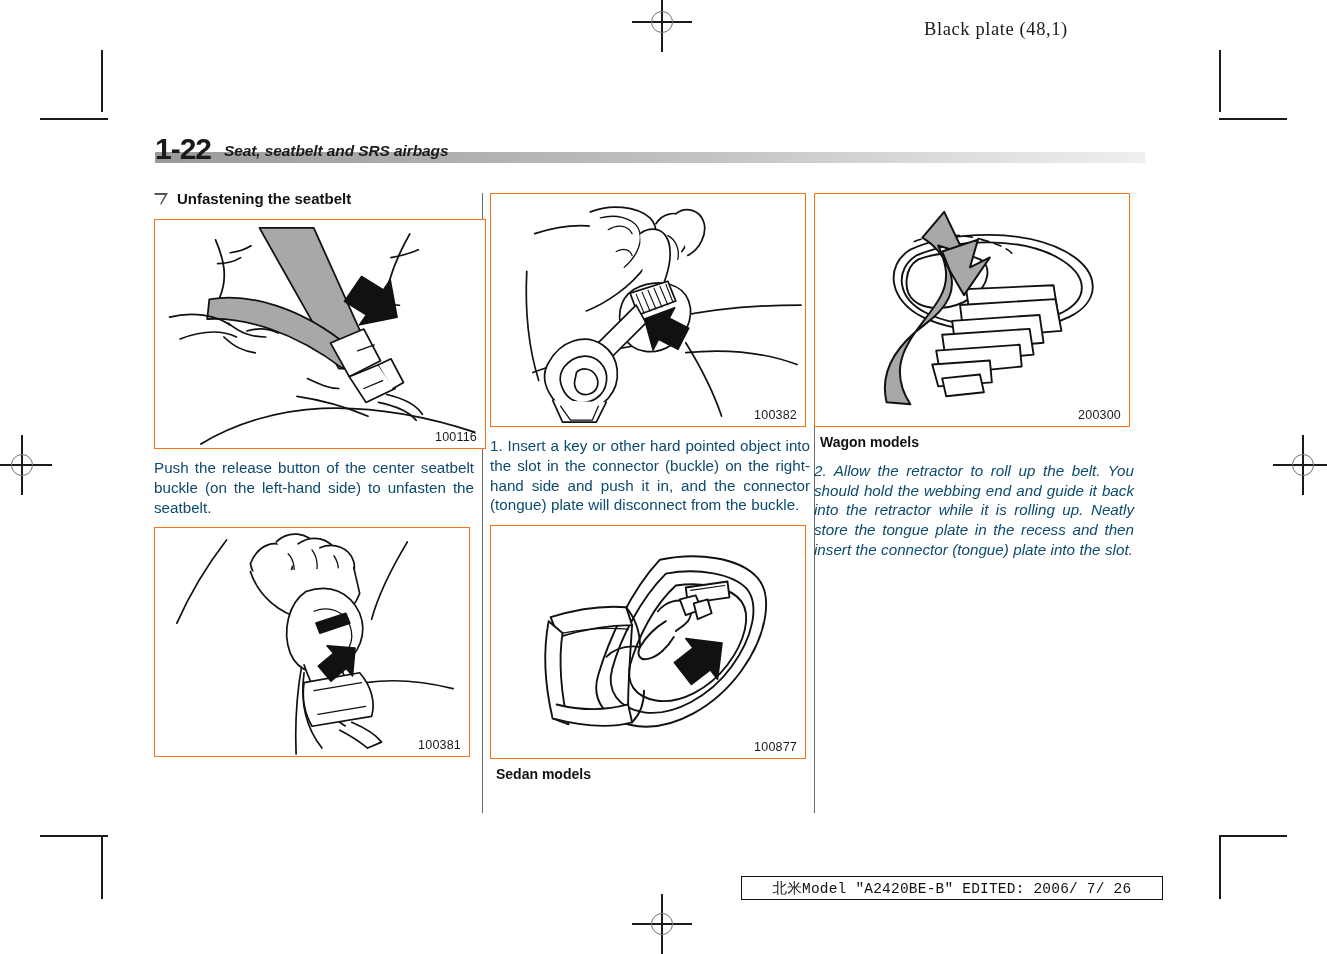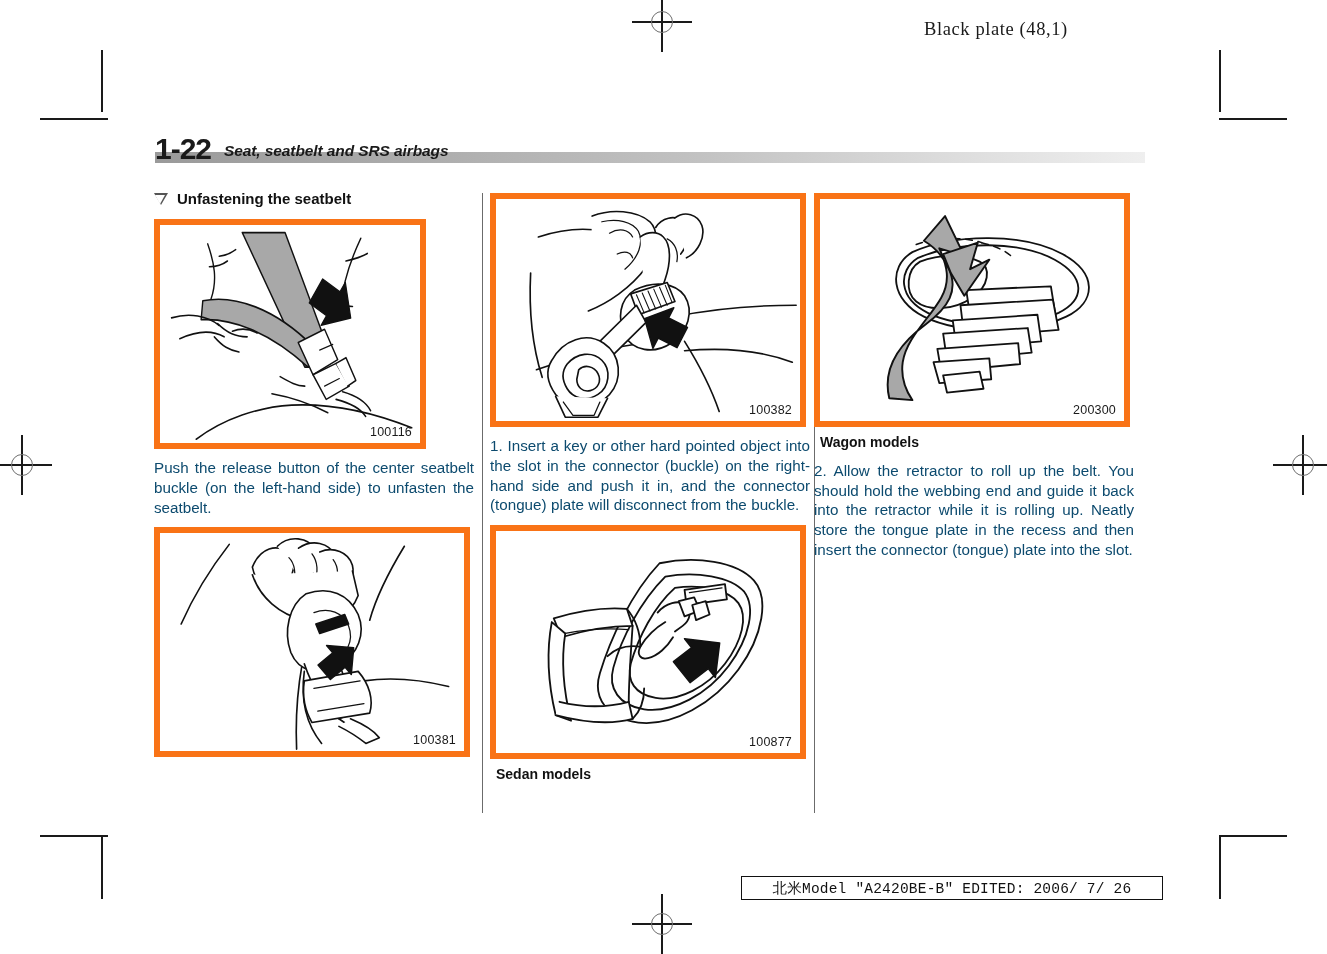--- a/index.html
+++ b/index.html
@@ -71,24 +71,24 @@
   }
 
   .capt{font-size:14px;font-weight:bold;color:#111;margin:7px 0 10px 6px;line-height:1.2;}
 
   p.body{
     font-size:15.2px;color:#0c4a6e;line-height:1.30;
     text-align:justify;text-justify:inter-word;
     margin:9px 0 10px 0;
     word-spacing:.2px;
   }
-  p.body:last-child{margin-bottom:0;}
-
-  
-  .fig{position:relative;border:6px solid #f97316;background:#fff;box-sizing:border-box;}
+  p.body:last-child{margin-bottom:0;font-style:italic;}
+
+  
+  .fig{position:relative;border:1px solid #f97316;background:#fff;box-sizing:border-box;}
   .fig svg{display:block;width:100%;height:100%;}
   .fignum{
     position:absolute;right:8px;bottom:4px;
     font-size:12.5px;color:#1a1a1a;font-family:"Liberation Sans",sans-serif;
     letter-spacing:.2px;
   }
 
   
   .stamp{
     position:absolute;left:741px;top:876px;width:422px;height:24px;
@@ -152,21 +152,21 @@
 <div class="colrule" style="left:482px;top:193px;height:620px;"></div>
 <div class="colrule" style="left:814px;top:193px;height:620px;"></div>
 
 <div class="col" id="col1">
 
   <div class="subhead">
     <span class="tri"></span>
     <span>Unfastening the seatbelt</span>
   </div>
 
-  <div class="fig" style="width:272px;height:230px;">
+  <div class="fig" style="width:332px;height:230px;">
     <svg viewBox="0 0 316 230" preserveAspectRatio="none" aria-hidden="true">
       <g fill="none" stroke="#111" stroke-width="1.7" stroke-linecap="round" stroke-linejoin="round">
 
         <path d="M100 8 L152 8 L205 132 L198 150 L176 150 Z" fill="#a8a8a8" stroke="#111"></path>
 
         <path d="M52 80 C90 73 140 88 186 128 L180 150 C132 112 86 98 50 100 Z" fill="#a8a8a8" stroke="#111"></path>
 
         <path d="M58 20 C66 40 70 58 62 78" fill="none"></path>
         <path d="M72 33 C80 32 86 30 92 26" fill="none"></path>
         <path d="M60 44 C70 44 76 42 82 38" fill="none"></path>

